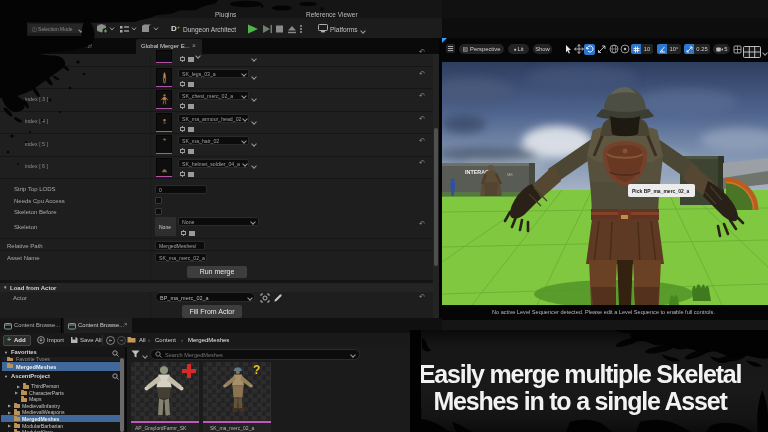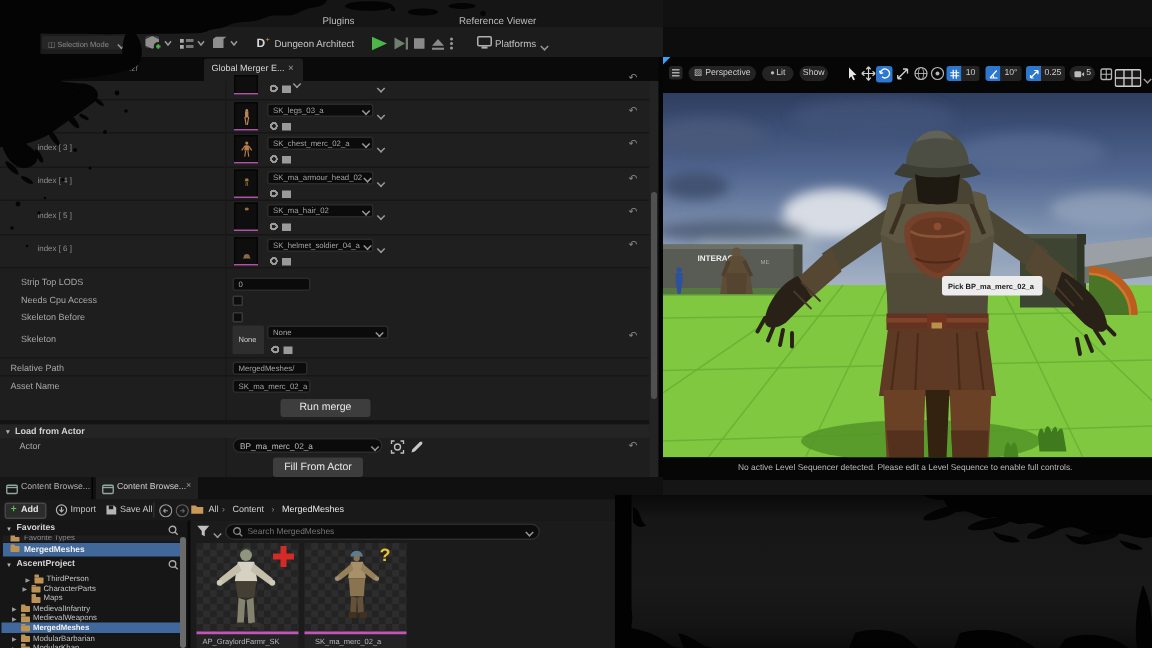--- a/index.html
+++ b/index.html
@@ -533,20 +533,21 @@
 <path d="M29.5 23.5 h11 l-1 12 h-9 Z" fill="#8a7350"></path>
 <path d="M31 35.5 l-0.5 11 h4 l0.4 -10 M39 35.5 l0.5 11 h-4 l-0.4 -10" fill="#64513a"></path>
 <path d="M29.5 46 h5 v4 h-5 Z M36.5 46 h5 v4 h-5 Z" fill="#42311f"></path>
 </svg>
 <div class="a nw" style="left:253px;top:363px;font-size:12px;font-weight:bold;color:#e8c42e">?</div>
 <div class="a" style="left:203px;top:420.5px;width:68px;height:2px;background:#c257b8"></div>
 <div class="a" style="left:203px;top:422.5px;width:68px;height:9.5px;background:#232323"></div>
 <div class="a nw" style="left:210px;top:425px;font-size:5px;color:#b8b8b8">SK_ma_merc_02_a</div>
 
 <div class="a" style="left:410px;top:330px;width:358px;height:102px;background:linear-gradient(#0a0a0a 0,#161616 16px,#191919 60px,#141414 88px,#0c0c0c 102px)"></div>
+<div class="a nw" style="left:410px;top:361px;width:340px;text-align:center;font-size:25px;line-height:26.5px;font-weight:bold;color:#f2f2f2;letter-spacing:-1.2px">Easily merge multiple Skeletal<br>Meshes in to a single Asset</div>
 
 <svg class="a" style="left:410px;top:330px" width="358" height="102" viewBox="0 0 358 102">
 <g fill="#020202">
 <path d="M205 0 h153 v28 c-10 3 -20 -5 -30 -2 c-12 4 -18 -7 -28 -4 c-10 3 -16 -5 -26 -3 c-10 2 -15 -6 -23 -4 c-8 2 -13 -5 -20 -4 c-7 1 -10 -4 -12 -8 c-4 1 -10 -1 -14 -3 Z"></path>
 <path d="M252 24 c6 4 14 2 18 7 c-8 2 -16 -1 -18 -7 Z"></path>
 <path d="M300 26 c7 3 14 1 18 6 c-8 3 -15 -1 -18 -6 Z"></path>
 <path d="M336 30 c6 2 12 2 16 6 c-7 2 -13 -1 -16 -6 Z"></path>
 <path d="M0 0 h11 v102 h-11 Z"></path>
 <path d="M12 8 c6 2 4 10 9 12 c-5 4 -9 -2 -9 -2 Z"></path>
 <path d="M0 65 c10 4 14 14 10 24 c8 2 10 12 4 13 h-14 Z"></path>

